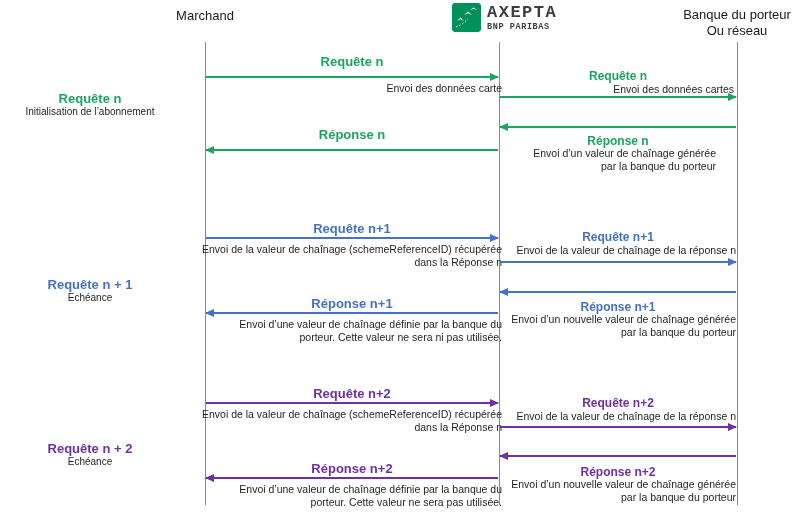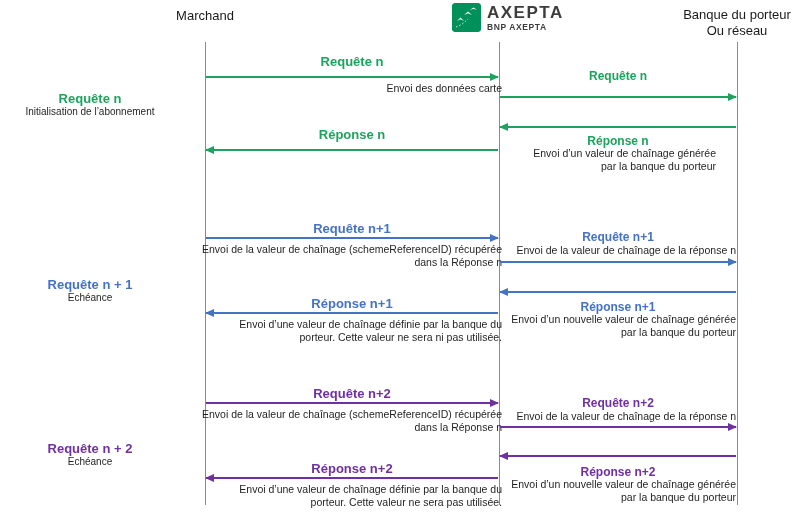--- a/index.html
+++ b/index.html
@@ -43,21 +43,21 @@
 
   
   .phase-t { position:absolute; left:0; width:180px; font-weight:bold; font-size:13px; text-align:center; }
   .phase-s { position:absolute; left:0; width:180px; font-size:10px; color:#1f1f1f; text-align:center; }
 
   
   .logo { position:absolute; left:452px; top:3px; display:flex; align-items:center; }
   .logo-sq { width:29px; height:29px; border-radius:4px; flex:0 0 29px;
              background:linear-gradient(135deg,#007a4b 0%,#00a05f 55%,#00865２ 100%);
              background-color:#00915a; position:relative; }
-  .logo-txt { margin-left:6px; line-height:1; }
+  .logo-txt { margin-left:6px; line-height:1;font-family:Liberation Mono, monospace; }
   .logo-brand { font-size:17px; font-weight:bold; color:#3d3d3d; letter-spacing:1.5px; }
   .logo-sub { font-size:8.5px; font-weight:bold; color:#3d3d3d; letter-spacing:0.6px; margin-top:2px; }
 </style>
 </head>
 <body>
 
 <div id="stage">
 
   <div class="abs actor ctr" style="left:150px;top:8px;width:110px;">Marchand</div>
 
@@ -66,21 +66,21 @@
       <svg width="29" height="29" viewBox="0 0 29 29" style="position:absolute;left:0;top:0;">
         <rect x="0" y="0" width="29" height="29" rx="4" fill="#00915a"></rect>
         <path d="M4 24 Q10 22 16 16" stroke="#ffffff" stroke-width="1" fill="none" stroke-dasharray="1.5,2" opacity="0.9"></path>
         <path d="M5 18 L8.5 14.5 L12 18 L8.5 16.2 Z" fill="#ffffff"></path>
         <path d="M12 12 L16 8.5 L20 12 L16 10.2 Z" fill="#ffffff"></path>
         <path d="M18 7 L21.5 4.5 L25 7 L21.5 5.8 Z" fill="#ffffff"></path>
       </svg>
     </div>
     <div class="logo-txt">
       <div class="logo-brand">AXEPTA</div>
-      <div class="logo-sub">BNP AXEPTA</div>
+      <div class="logo-sub">BNP PARIBAS</div>
     </div>
   </div>
 
   <div class="abs actor ctr" style="left:672px;top:7px;width:130px;">
     <div>Banque du porteur</div>
     <div>Ou réseau</div>
   </div>
 
   <div class="lifeline" style="left:205px;"></div>
   <div class="lifeline" style="left:499px;"></div>
@@ -110,20 +110,21 @@
 
   <div class="t mid-t p" style="top:386px;">Requête n+2</div>
   <div class="arr mid to-right p" style="top:402px;"></div>
   <div class="d mid-t" style="top:408px;">Envoi de la valeur de chaînage (schemeReferenceID) récupérée dans la Réponse n</div>
 
   <div class="t mid-t p" style="top:461px;">Réponse n+2</div>
   <div class="arr mid to-left p" style="top:477px;"></div>
   <div class="d mid-t" style="top:483px;">Envoi d’une valeur de chaînage définie par la banque du porteur. Cette valeur ne sera pas utilisée.</div>
 
   <div class="t rt-t rt-size g" style="top:69px;">Requête n</div>
+  <div class="d rt-t" style="top:83px;">Envoi des données cartes</div>
   <div class="arr rt to-right g" style="top:96px;"></div>
 
   <div class="arr rt to-left g" style="top:126px;"></div>
   <div class="t rt-t rt-size g" style="top:134px;">Réponse n</div>
   <div class="d" style="top:147px;left:520px;width:196px;">Envoi d’un valeur de chaînage générée par la banque du porteur</div>
 
   <div class="t rt-t rt-size b" style="top:230px;">Requête n+1</div>
   <div class="d" style="top:244px;left:500px;width:236px;">Envoi de la valeur de chaînage de la réponse n</div>
   <div class="arr rt to-right b" style="top:261px;"></div>
 

